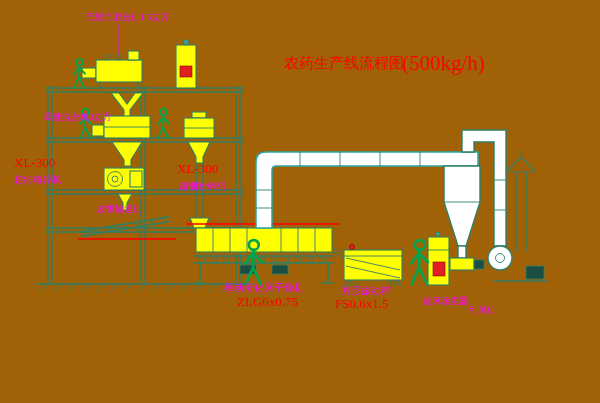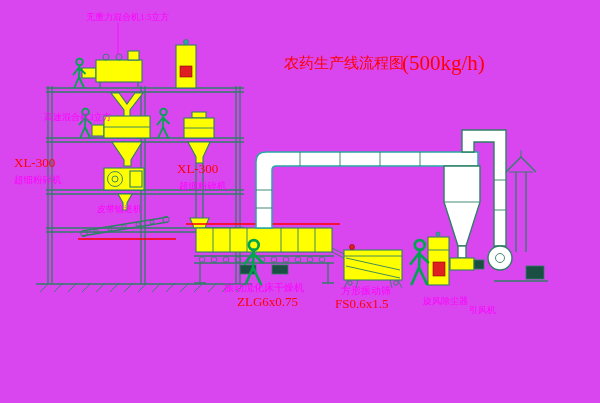--- a/index.html
+++ b/index.html
@@ -1,21 +1,21 @@
 <!DOCTYPE html>
 <html style="--title-red: #ff0000; --label-magenta: #ff00ff; --machine-yellow: #ffff00; --structure-green: #2f7f67; --pipe-cyan: #2aa7a7; --person-green: #00a550; --cabinet-red: #e02020;"><head>
 <meta charset="utf-8">
 <style>
   :root{
     --title-red:#ff0000; --label-magenta:#ff00ff; --machine-yellow:#ffff00;
     --structure-green:#2f7f67; --pipe-cyan:#2aa7a7; --person-green:#00a550;
     --cabinet-red:#e02020; --dark-green:#1c4f44;
   }
   html,body{margin:0;padding:0;background:#fff;}
-  .canvas{position:relative;width:600px;height:403px;background:#d946ef;overflow:hidden;
+  .canvas{position:relative;width:600px;height:403px;background:#a16207;overflow:hidden;
           font-family:"Liberation Sans",sans-serif;}
   svg text{font-family:"Liberation Serif","DejaVu Serif",serif;}
   .ln{stroke:var(--structure-green);stroke-width:1.3;fill:none;}
   .lnthin{stroke:var(--structure-green);stroke-width:.9;fill:none;}
   .yel{fill:var(--machine-yellow);stroke:var(--structure-green);stroke-width:1.1;}
   .pipe{fill:#ffffff;stroke:var(--pipe-cyan);stroke-width:1.5;}
   .pipe-g{fill:#ffffff;stroke:var(--structure-green);stroke-width:1.4;}
   .person{stroke:var(--person-green);stroke-width:1.8;fill:none;stroke-linecap:round;stroke-linejoin:round;}
   .redfill{fill:var(--cabinet-red);stroke:#8a0000;stroke-width:.6;}
   .redline{stroke:var(--title-red);stroke-width:1.3;fill:none;}

